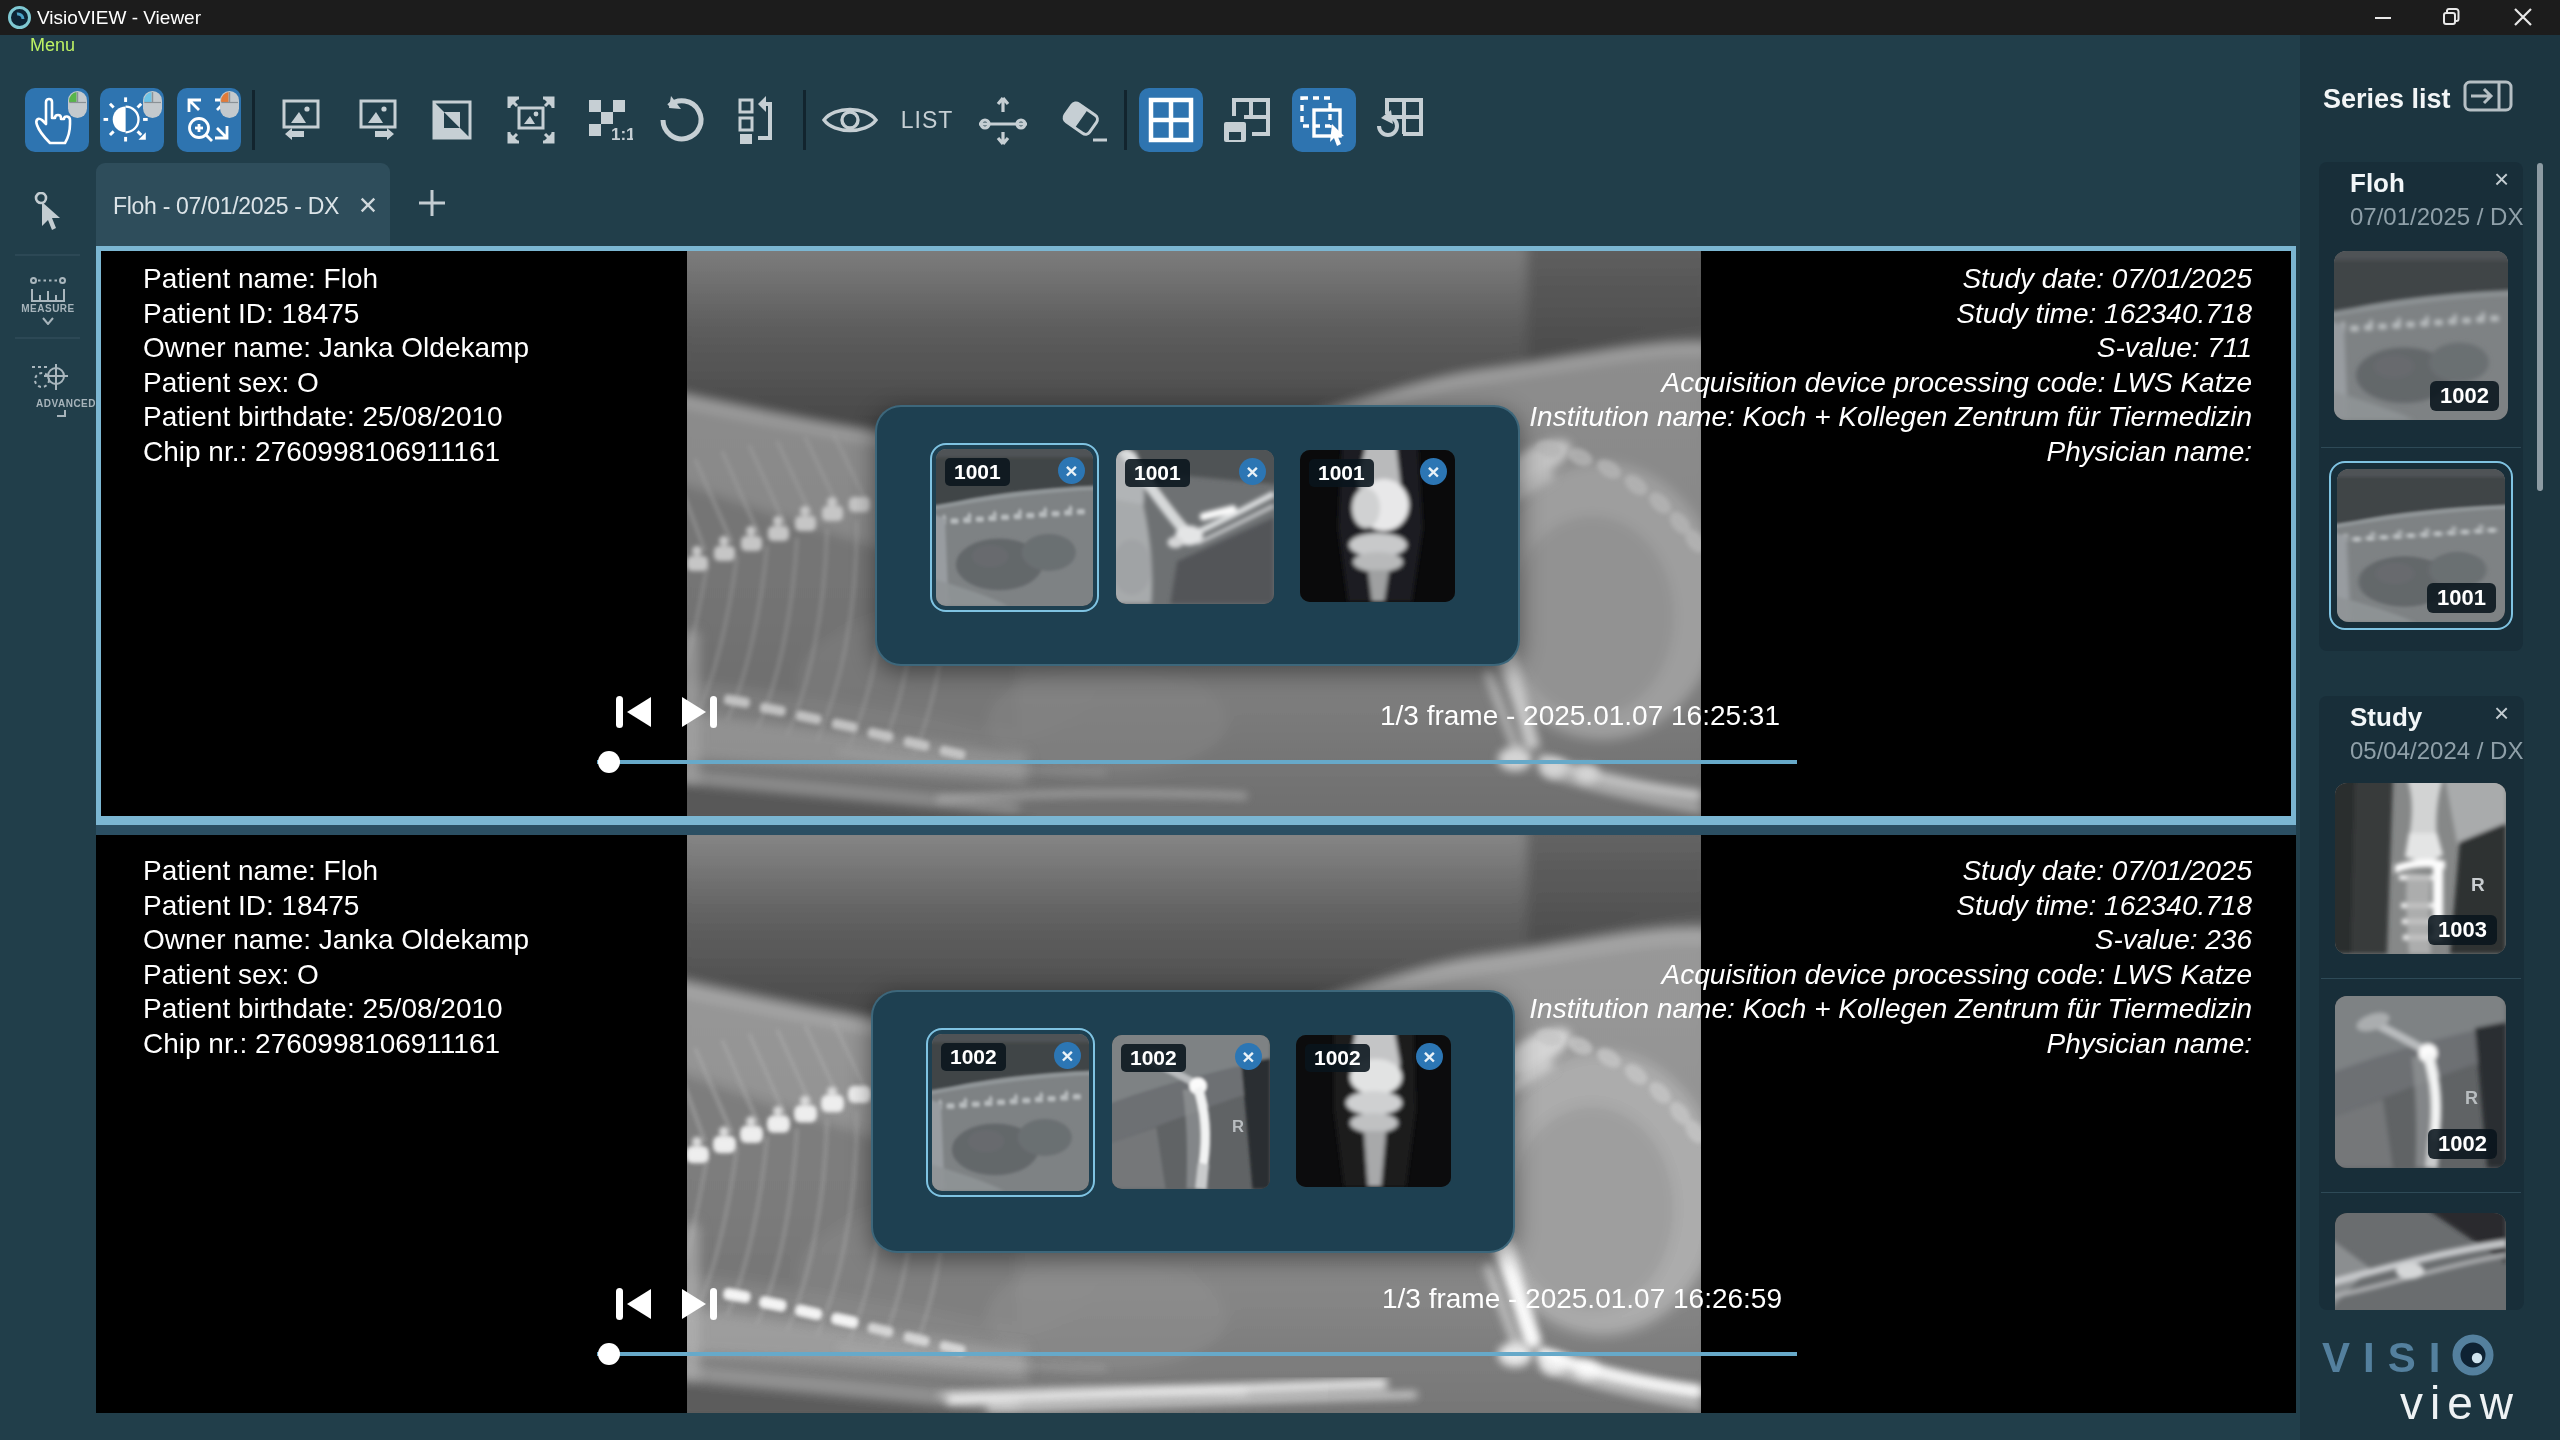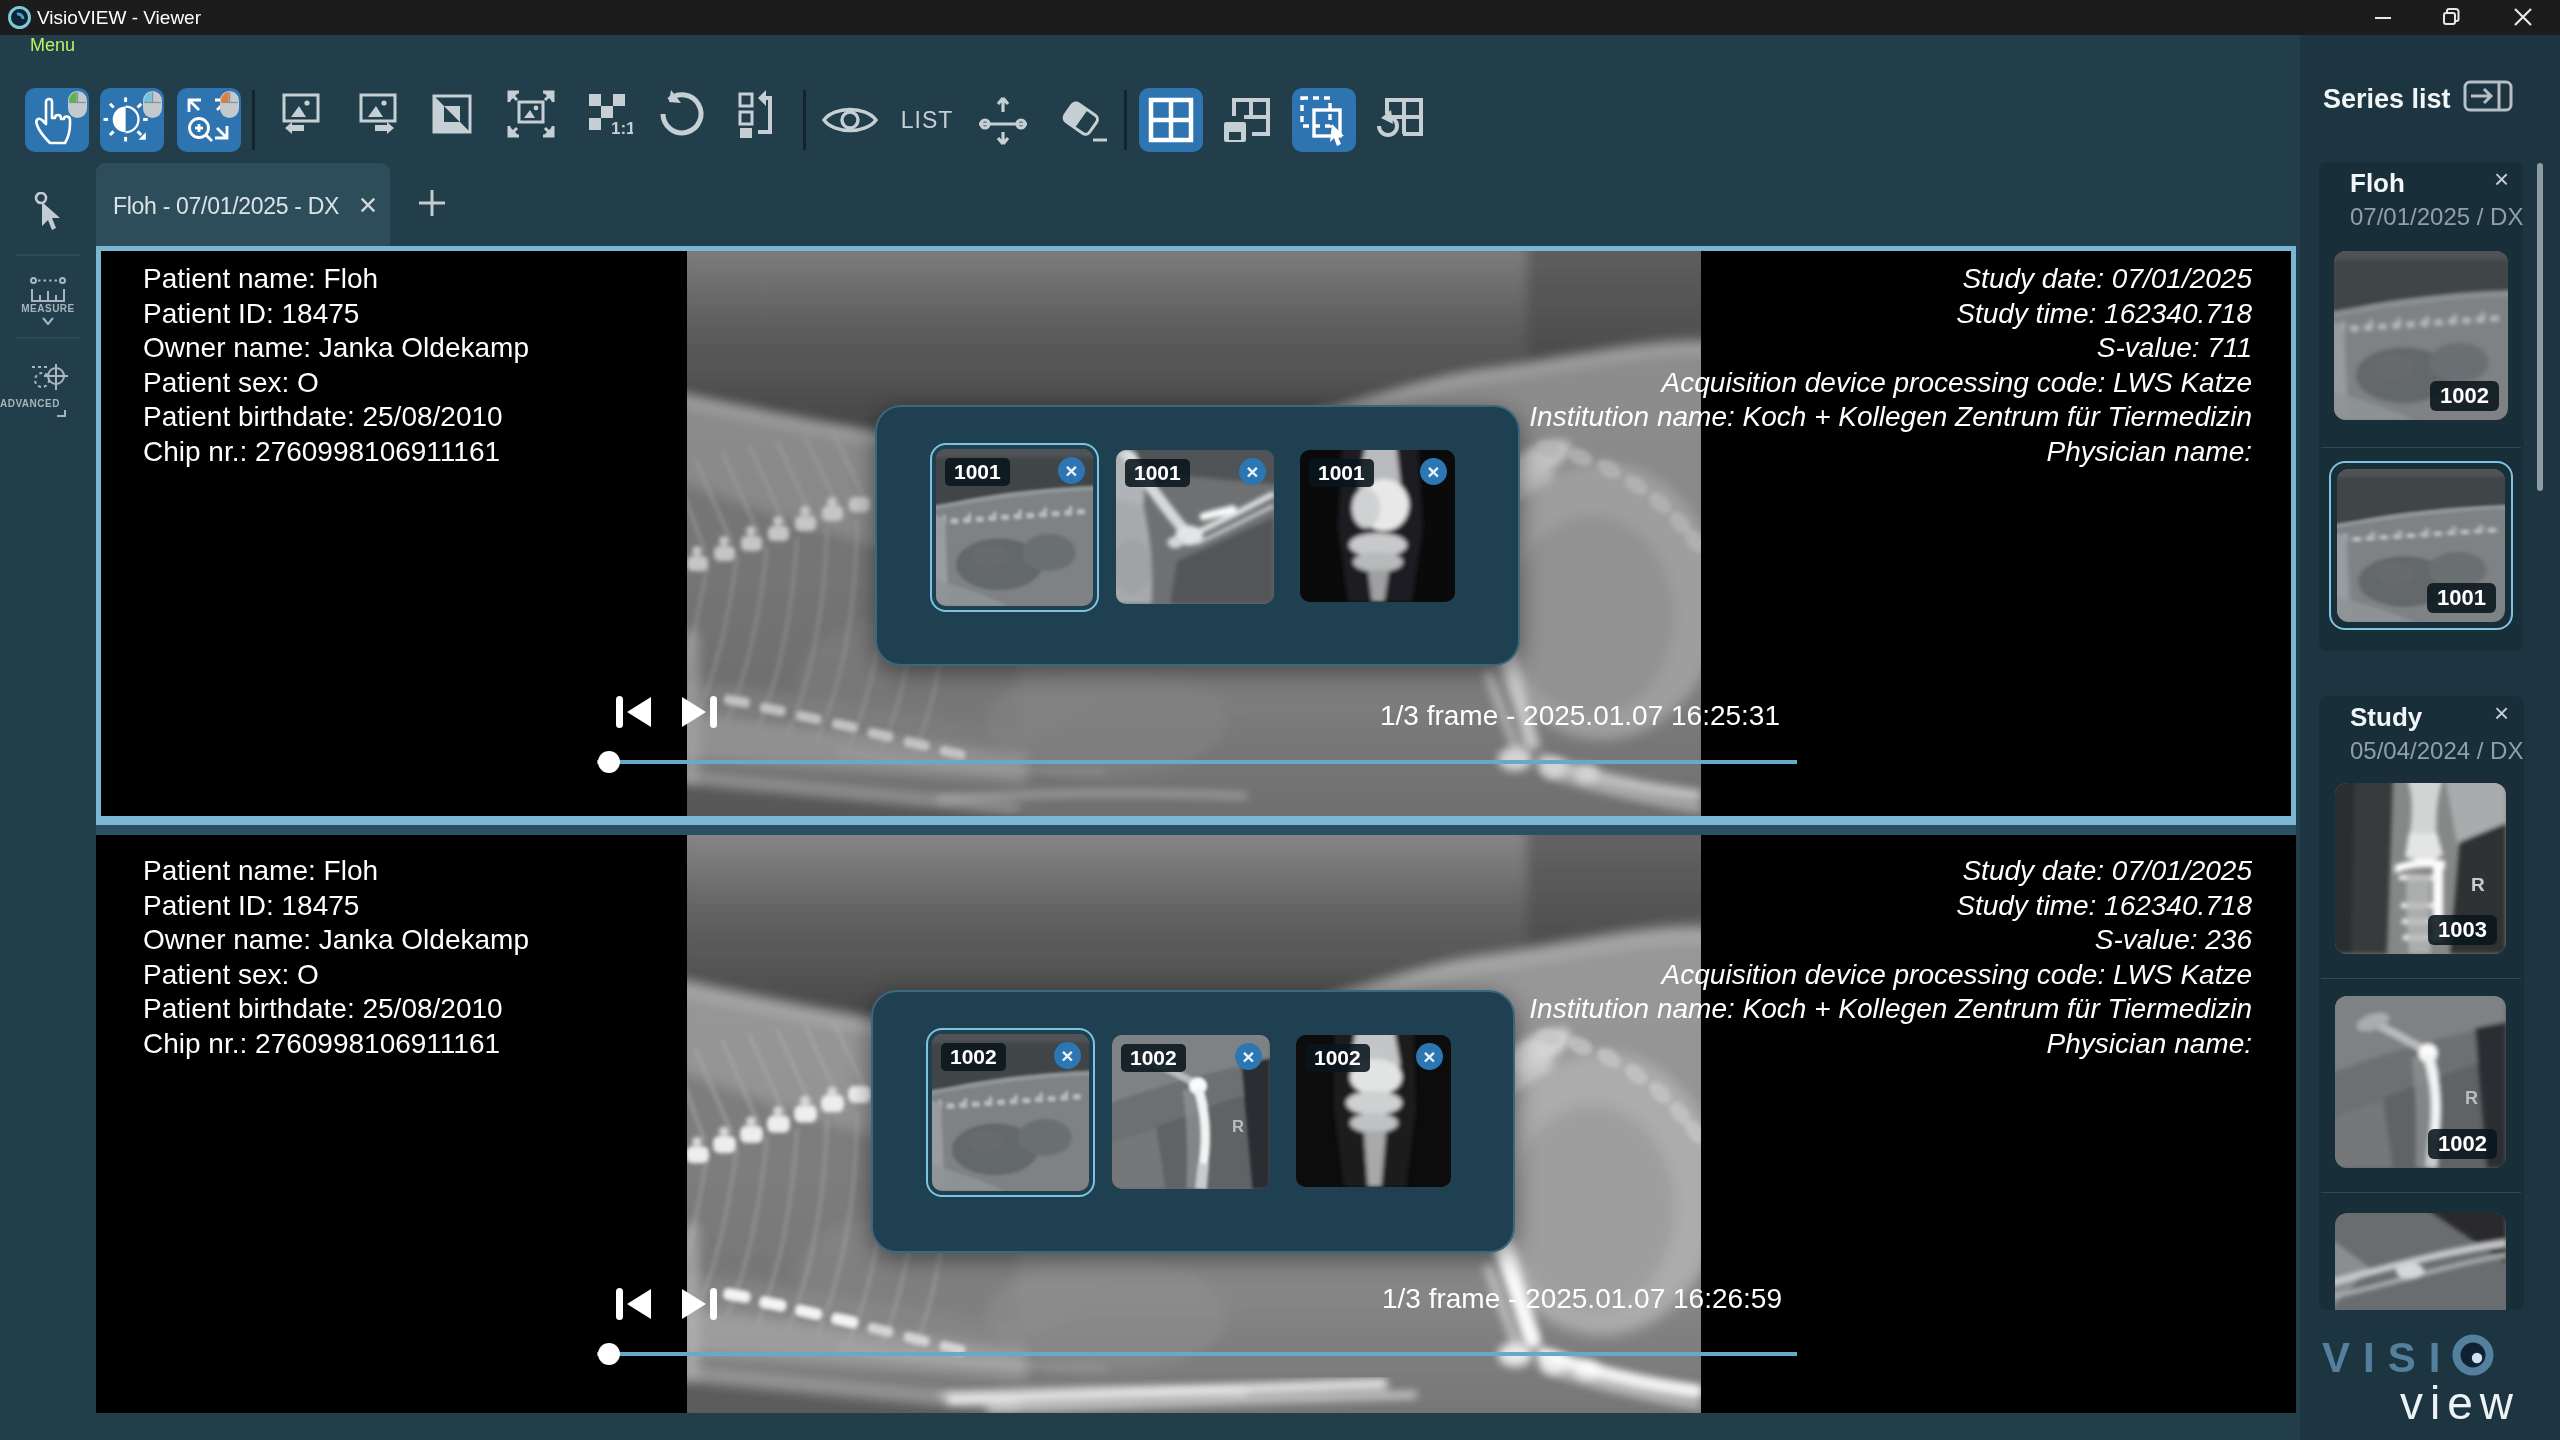--- a/index.html
+++ b/index.html
@@ -8,21 +8,21 @@
   .abs { position:absolute; }
   #app { position:relative; width:2560px; height:1440px; }
   
   #titlebar { left:0; top:0; width:2560px; height:35px; background:#1c1c1c; }
   #titletext { left:37px; top:7px; color:#fff; font-size:19px; }
   
   #menutext { left:30px; top:35px; color:#bef264; font-size:18px; }
   
   .tbtn { top:88px; width:64px; height:64px; background:#2e74b0; border-radius:10px; }
   .tsep { top:90px; width:3px; height:60px; background:#12242e; }
-  .ticon { top:88px; width:64px; height:64px; display:flex; justify-content:center; }
+  .ticon { top:88px; width:64px; height:64px; display:flex; align-items:center; justify-content:center; }
   
   #tab { left:96px; top:163px; width:294px; height:83px; background:#2e4d5b; border-radius:9px 9px 0 0; }
   #tabtext { left:113px; top:193px; color:#dce4e8; font-size:23px; letter-spacing:-0.3px; }
   
   #vp1o { left:96px; top:246px; width:2200px; height:579px; background:#7bb6d2; }
   #vp1 { left:101px; top:251px; width:2190px; height:565px; background:#000; overflow:hidden; }
   #gap { left:96px; top:825px; width:2200px; height:10px; background:#2b4f63; }
   #vp2 { left:96px; top:835px; width:2200px; height:578px; background:#000; overflow:hidden; }
   .ovl { color:#fff; font-size:28px; line-height:34.5px; white-space:pre; }
   .ovr { color:#fff; font-size:28px; line-height:34.5px; white-space:pre; text-align:right;font-style:italic; }
@@ -563,21 +563,21 @@
       <div class="abs" style="left:15px;top:337px;width:65px;height:2px;background:#2c4855"></div>
       <svg class="abs" style="left:30px;top:364px" width="38" height="32" viewBox="0 0 38 32">
     <g stroke="#aab7be" fill="none" stroke-width="2">
     <line x1="2" y1="3" x2="20" y2="3" stroke-dasharray="3 3"></line>
     <circle cx="26" cy="12" r="8"></circle>
     <line x1="26" y1="0" x2="26" y2="26"></line>
     <line x1="14" y1="12" x2="38" y2="12"></line>
     <circle cx="12" cy="16" r="7" stroke-dasharray="3 3"></circle>
     </g>
   </svg>
-      <div class="abs" style="left:0;top:398px;width:96px;text-align:left;color:#a7b4bb;font-size:10px;font-weight:bold;letter-spacing:0.5px">ADVANCED</div>
+      <div class="abs" style="left:0;top:398px;width:96px;text-align:right;color:#a7b4bb;font-size:10px;font-weight:bold;letter-spacing:0.5px">ADVANCED</div>
       <svg class="abs" style="left:56px;top:409px" width="10" height="8" viewBox="0 0 10 8">
         <path d="M1,7 L9,7 L9,1" fill="none" stroke="#a7b4bb" stroke-width="2"></path>
       </svg>
     </div>
 
 <div class="abs" id="tab"></div>
 <div class="abs" id="tabtext">Floh - 07/01/2025 - DX</div>
 <svg class="abs" style="left:359px;top:196px" width="18" height="18" viewBox="0 0 20 20">
   <path d="M3,3 L17,17 M17,3 L3,17" stroke="#cfd8dc" stroke-width="2.6"></path>
 </svg>

